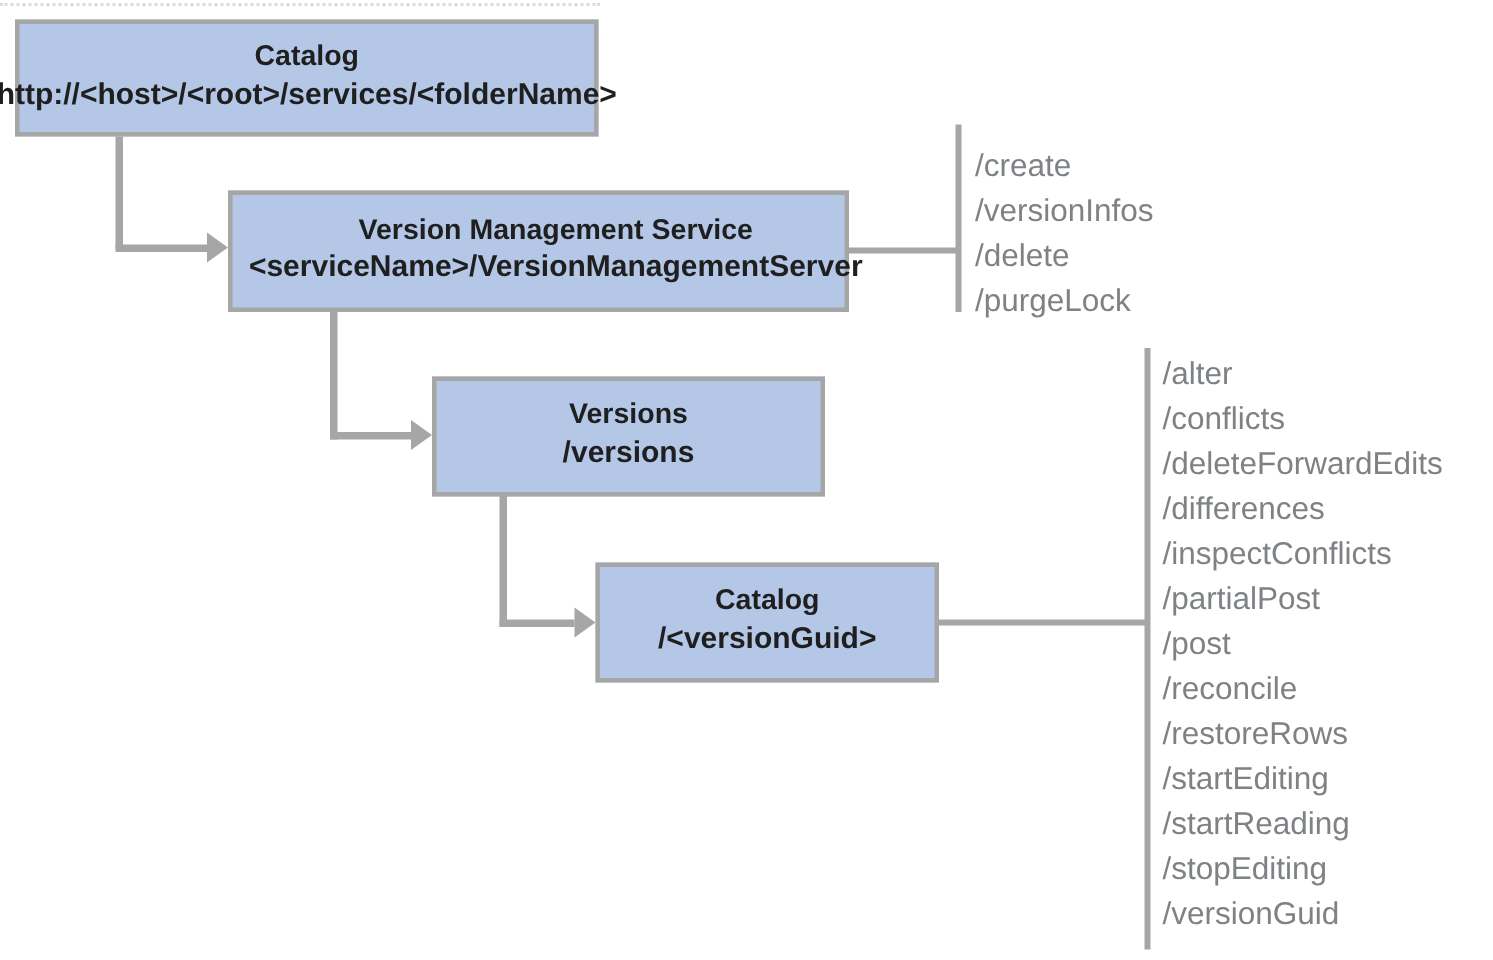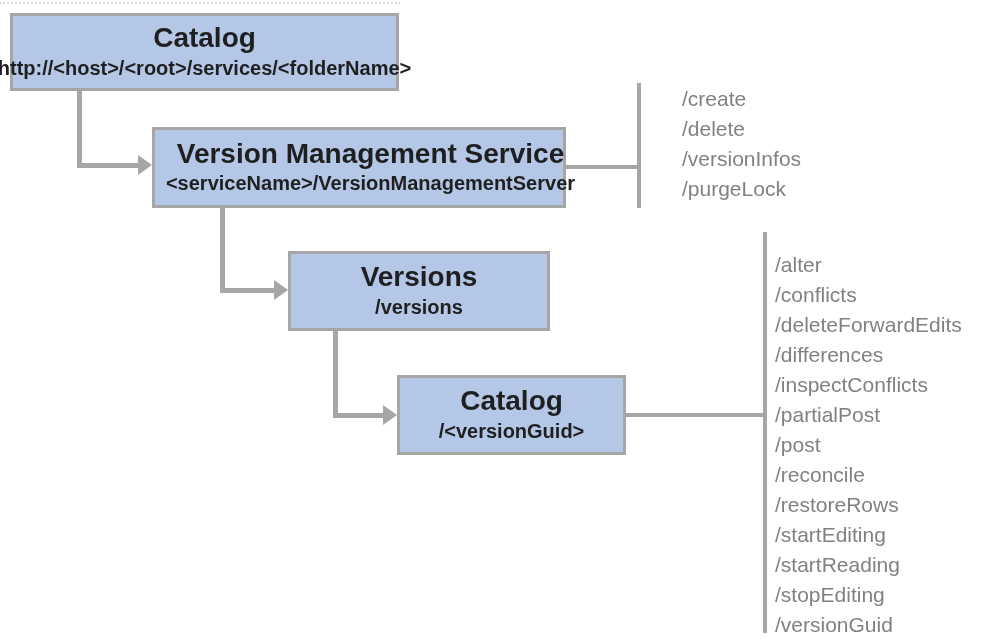--- a/index.html
+++ b/index.html
@@ -26,21 +26,21 @@
     background: var(--node-fill, #b4c7e7);
     border: 3px solid var(--node-border, #a6a6a6);
     display: flex;
     flex-direction: column;
     align-items: center;
     justify-content: center;
     text-align: center;
     row-gap: 2px;
   }
   .node-title {
-    font-size: 28px;
+    font-size: 19px;
     font-weight: 600;
     color: var(--title-text, #1f1f1f);
     line-height: 1.1;
     white-space: nowrap;
   }
   .node-subtitle {
     font-size: 20px;
     font-weight: 700;
     color: var(--title-text, #1f1f1f);
     line-height: 1.25;
@@ -86,22 +86,22 @@
   .ops {
     position: absolute;
     color: var(--operation-text, #7f8285);
     font-size: 21px;
   }
   .ops .op {
     height: 30px;
     line-height: 30px;
     white-space: nowrap;
   }
-  .ops-vms     { left: 650px; top: 84px; margin-left: 32px; }
-  .ops-version { left: 775px; top: 250px; }
+  .ops-vms     { left: 650px; top: 96px; }
+  .ops-version { left: 775px; top: 235px; }
 </style>
 </head>
 <body>
 
 <div class="stage">
 
   <div class="artifact-dotted"></div>
 
   <div class="node node-catalog">
     <div class="node-title">Catalog</div>
@@ -136,22 +136,22 @@
   <div class="arrow c3a"></div>
 
   <div class="seg l1h"></div>
   <div class="seg l1bar"></div>
 
   <div class="seg l2h"></div>
   <div class="seg l2bar"></div>
 
   <div class="ops ops-vms">
       <div class="op">/create</div>
+      <div class="op">/versionInfos</div>
       <div class="op">/delete</div>
-      <div class="op">/versionInfos</div>
       <div class="op">/purgeLock</div>
     </div>
   <div class="ops ops-version">
       <div class="op">/alter</div>
       <div class="op">/conflicts</div>
       <div class="op">/deleteForwardEdits</div>
       <div class="op">/differences</div>
       <div class="op">/inspectConflicts</div>
       <div class="op">/partialPost</div>
       <div class="op">/post</div>

